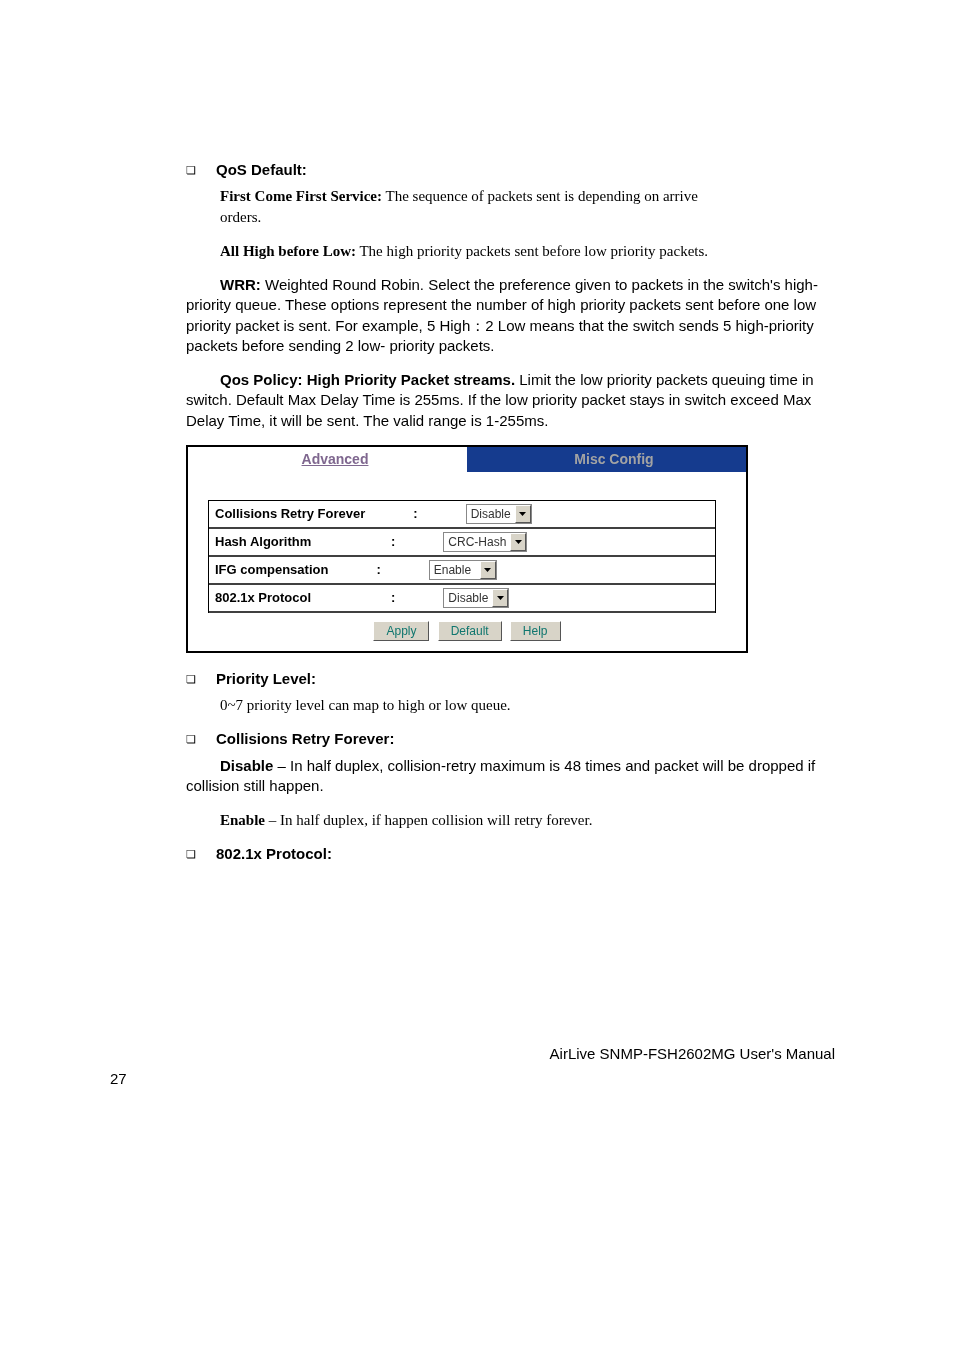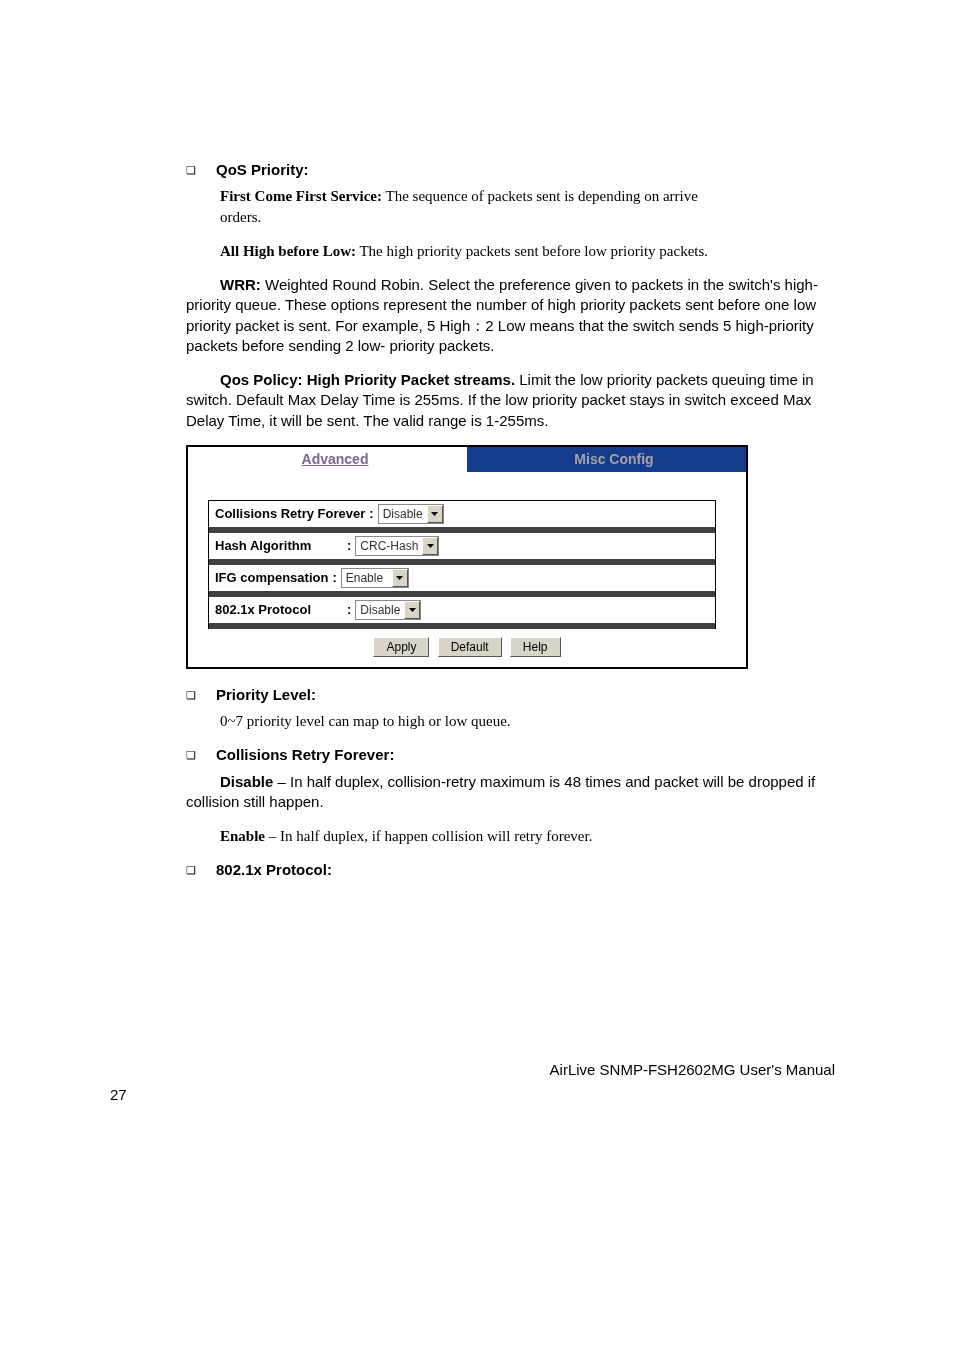--- a/index.html
+++ b/index.html
@@ -73,24 +73,25 @@
   }
   .spacer { height: 28px; }
   .form-box {
     margin: 0 30px 0 20px;
     border: 1px solid #000;
     border-bottom: none;
     font-family: Verdana, Arial, sans-serif;
     font-size: 13px;
   }
   .form-line {
-    border-bottom: 6px solid #404040;
+    border-bottom: 2px solid #404040;
     padding: 3px 6px;
     display: flex;
     align-items: center;
+    gap: 44px;
   }
   .fl-label {
     font-weight: bold;
   }
   .colon {
     font-weight: bold;
     margin: 0 4px 0 4px;
   }
   .dd {
     display: inline-flex;
@@ -124,21 +125,21 @@
   .btn {
     display: inline-block;
     background: #d8d4c8;
     border: 1px solid #fff;
     border-right-color: #555;
     border-bottom-color: #555;
     font-family: Arial, sans-serif;
     font-size: 12px;
     padding: 2px 12px;
     margin: 0 2px;
-    color: #000000;
+    color: #0f766e;
   }
   .footer {
     margin-top: 180px;
     text-align: right;
     font-size: 15px;
     padding-right: 9px;
   }
   .pagenum {
     margin-top: 8px;
     font-size: 15px;
@@ -147,21 +148,21 @@
   .flexgap { display:inline-block; }
 </style>
 </head>
 <body>
 
 <div class="page">
 
   <div class="bullet">
     <div class="bsym">❏</div>
     <div class="content">
-      <span class="bold">QoS Priority:</span>
+      <span class="bold">QoS Default:</span>
     </div>
   </div>
 
   <div class="para-ind">
     <span class="bold">First Come First Service:</span><span> The sequence of packets sent is depending on arrive</span><br>
     <span>orders.</span>
   </div>
 
   <div class="para-ind">
     <span class="bold">All High before Low:</span><span> The high priority packets sent before low priority packets.</span>

